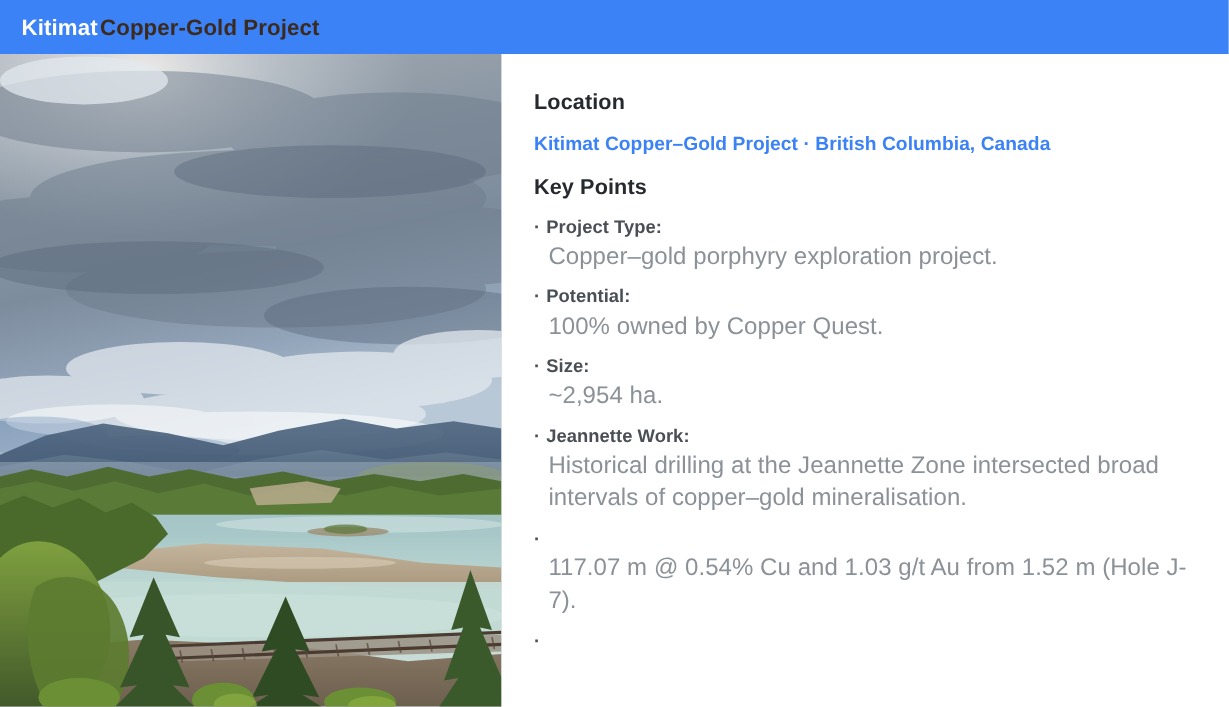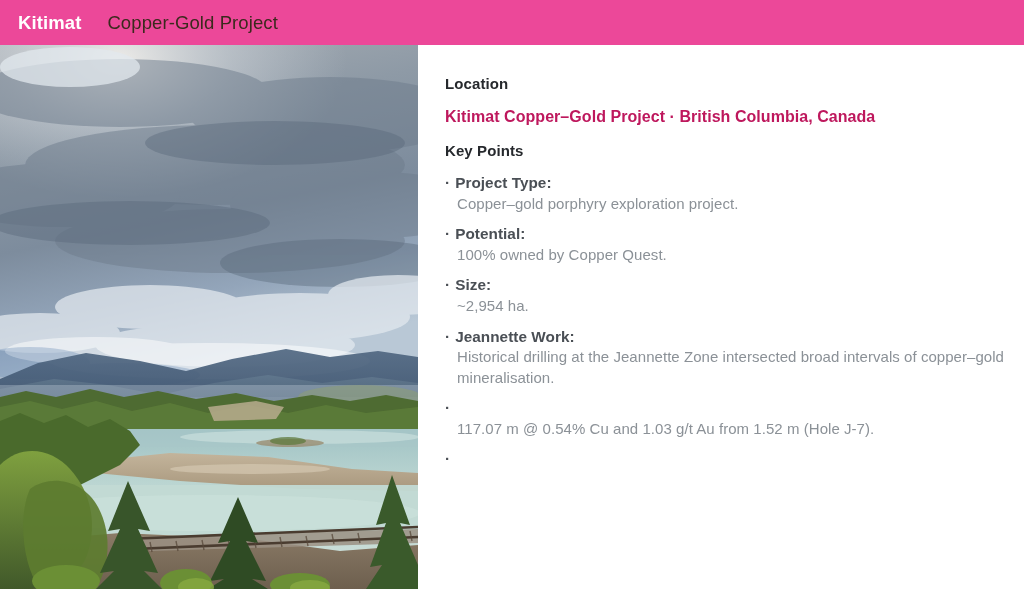--- a/index.html
+++ b/index.html
@@ -7,61 +7,61 @@
   body {
     background:#ffffff;
     font-family:"Liberation Sans", sans-serif;
     -webkit-font-smoothing:antialiased;
   }
   .page { position:relative; width:1024px; height:589px; background:#ffffff; }
 
   
   .header {
     position:absolute; left:0; top:0; width:1024px; height:45px;
-    background:#ec4899;
-    display:flex; align-items:center; padding-left:18px; gap:26px;
+    background:#3b82f6;
+    display:flex; align-items:center; padding-left:18px; gap:2px;
   }
   .header-title {
     font-size:18.5px; font-weight:bold; color:#ffffff; letter-spacing:.1px;
   }
   .header-sub {
-    font-size:18.5px; font-weight:normal; color:#3b2a1d; letter-spacing:.1px;
+    font-size:18.5px; font-weight:bold; color:#3b2a1d; letter-spacing:.1px;
   }
 
   
   .photo {
     position:absolute; left:0; top:45px; width:418px; height:544px;
     overflow:hidden; background:#8fa3b5;
   }
   .photo svg { display:block; width:418px; height:544px; }
 
   
   .content {
     position:absolute; left:418px; top:45px; width:606px; height:544px;
     background:#ffffff; padding:30px 20px 0 27px;
   }
   .section-heading {
-    font-size:15px; font-weight:bold; color:#26292d;
+    font-size:18px; font-weight:bold; color:#26292d;
     letter-spacing:.1px; line-height:1.2;
   }
   .location-line {
-    font-size:16px; font-weight:bold; color:#be185d;
+    font-size:16px; font-weight:bold; color:#3b82f6;
     margin-top:14px; letter-spacing:.05px; line-height:1.25;
   }
   .keypoints-heading { margin-top:15px; }
   .bullets { margin-top:13px; }
   .bullet { margin-bottom:10px; }
   .bullet-label-row {
     display:flex; align-items:flex-start; gap:5px;
     font-size:15.3px; font-weight:bold; color:#4a4f55;
     line-height:1.35; letter-spacing:.05px;
   }
   .bullet-dot { color:#4a4f55; font-size:15.3px; line-height:1.35; }
   .bullet-body {
-    font-size:15px; font-weight:normal; color:#8b9197;
+    font-size:20px; font-weight:normal; color:#8b9197;
     line-height:1.37; letter-spacing:.05px; padding-left:12px;
     max-width:566px;
   }
 </style>
 </head>
 <body>
 
 <div class="page">
 
   <div class="header">

